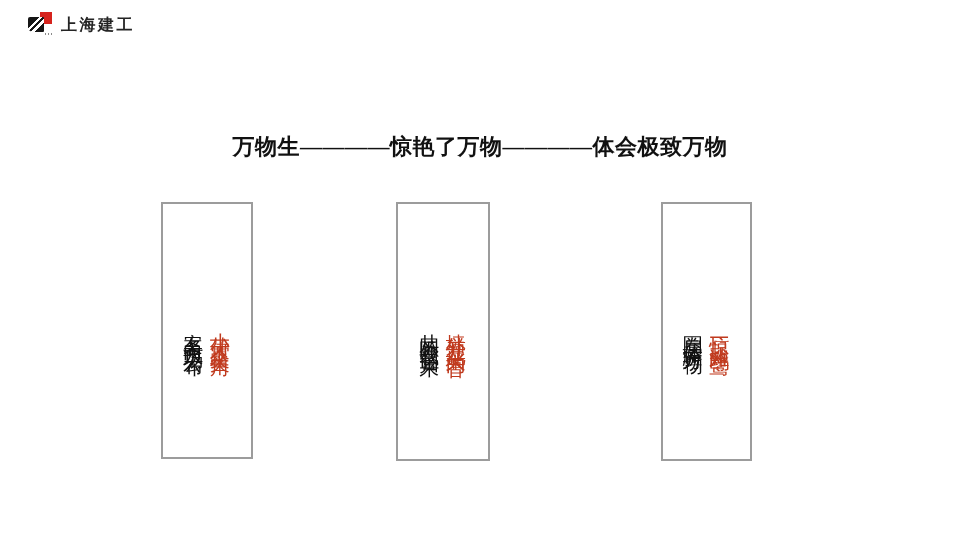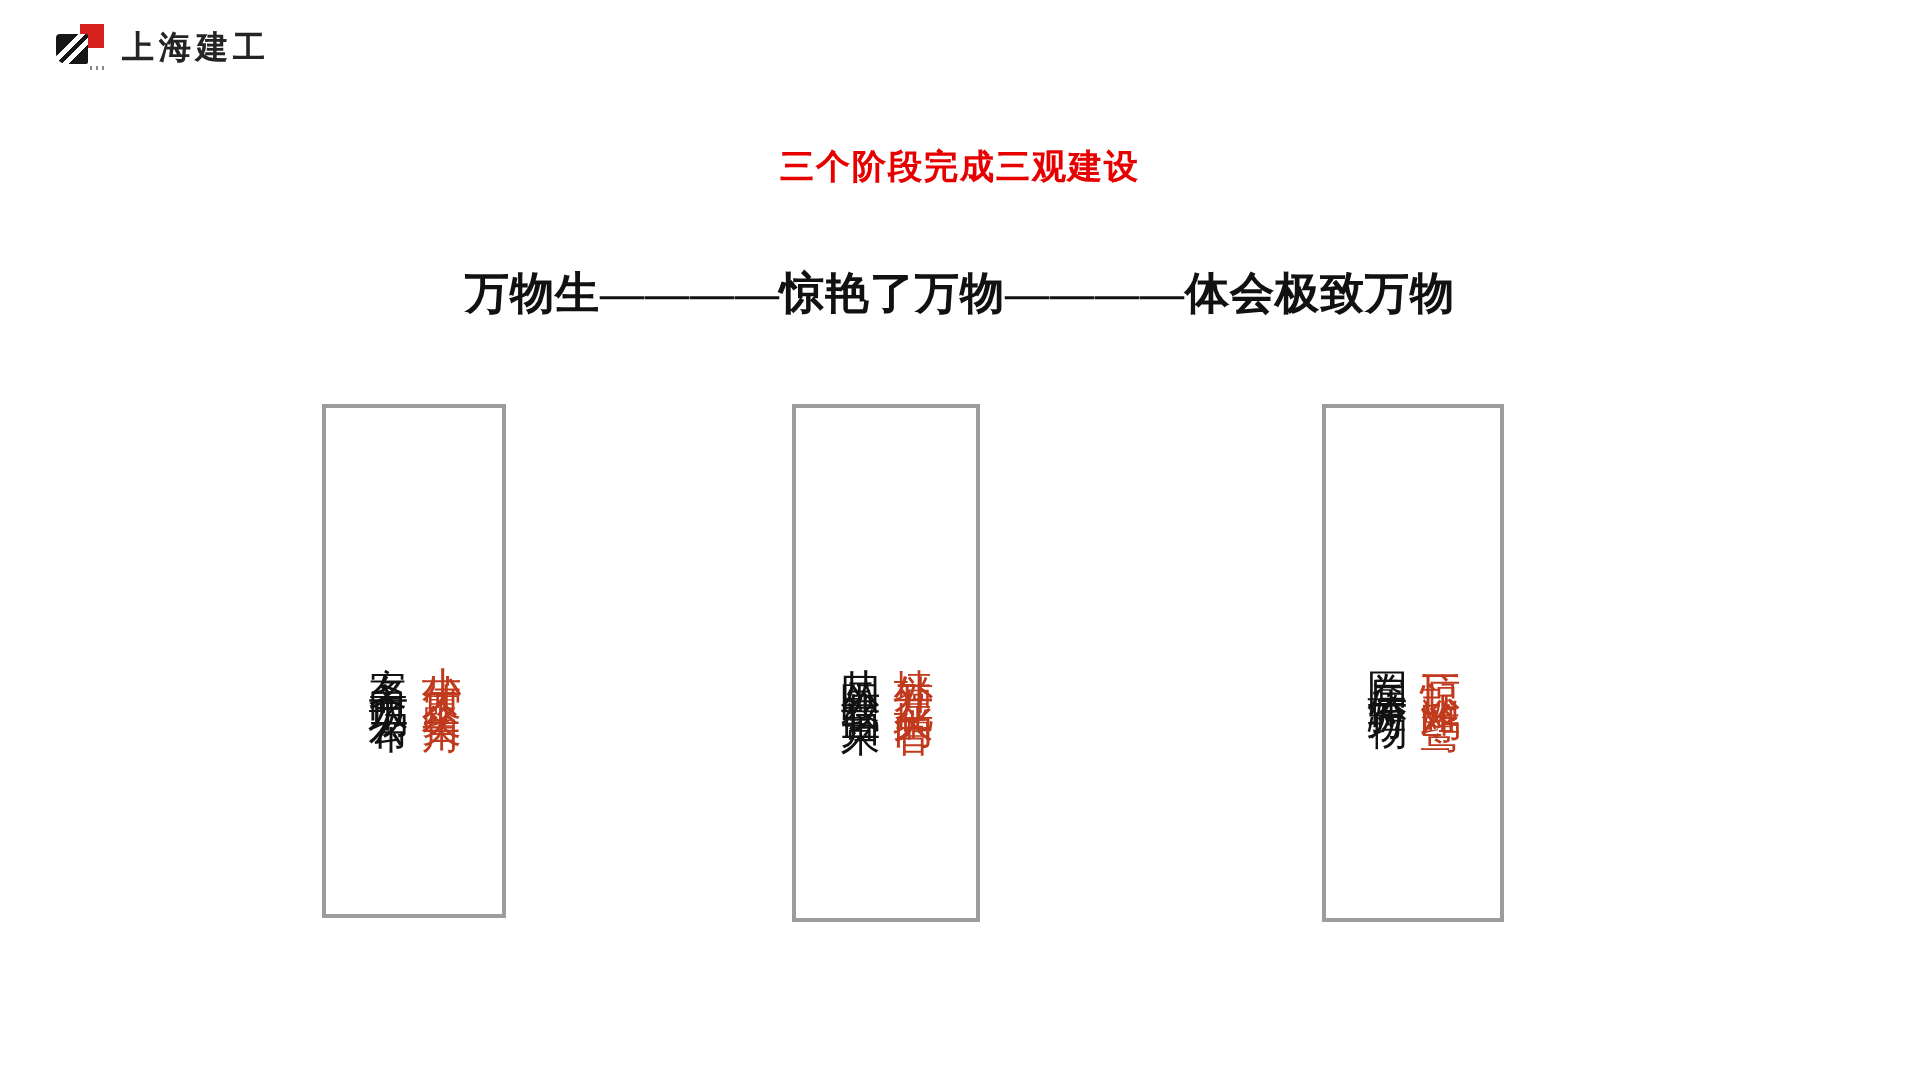--- a/index.html
+++ b/index.html
@@ -131,21 +131,20 @@
 
   <div class="logo">
     <span class="logo-icon">
       <span class="red-sq"></span>
       <span class="black-sq"></span>
       <span class="tm-dots"></span>
     </span>
     <span class="logo-text">上海建工</span>
   </div>
 
-  <div class="subtitle">三个阶段完成三观建设</div>
 
   <div class="main-title">万物生————惊艳了万物————体会极致万物</div>
 
   <div class="stage-card c1">
     <div class="vtext">
       <p class="highlight">小荷才露尖尖角</p>
       <p class="label">案名向市场公布</p>
     </div>
   </div>
 

